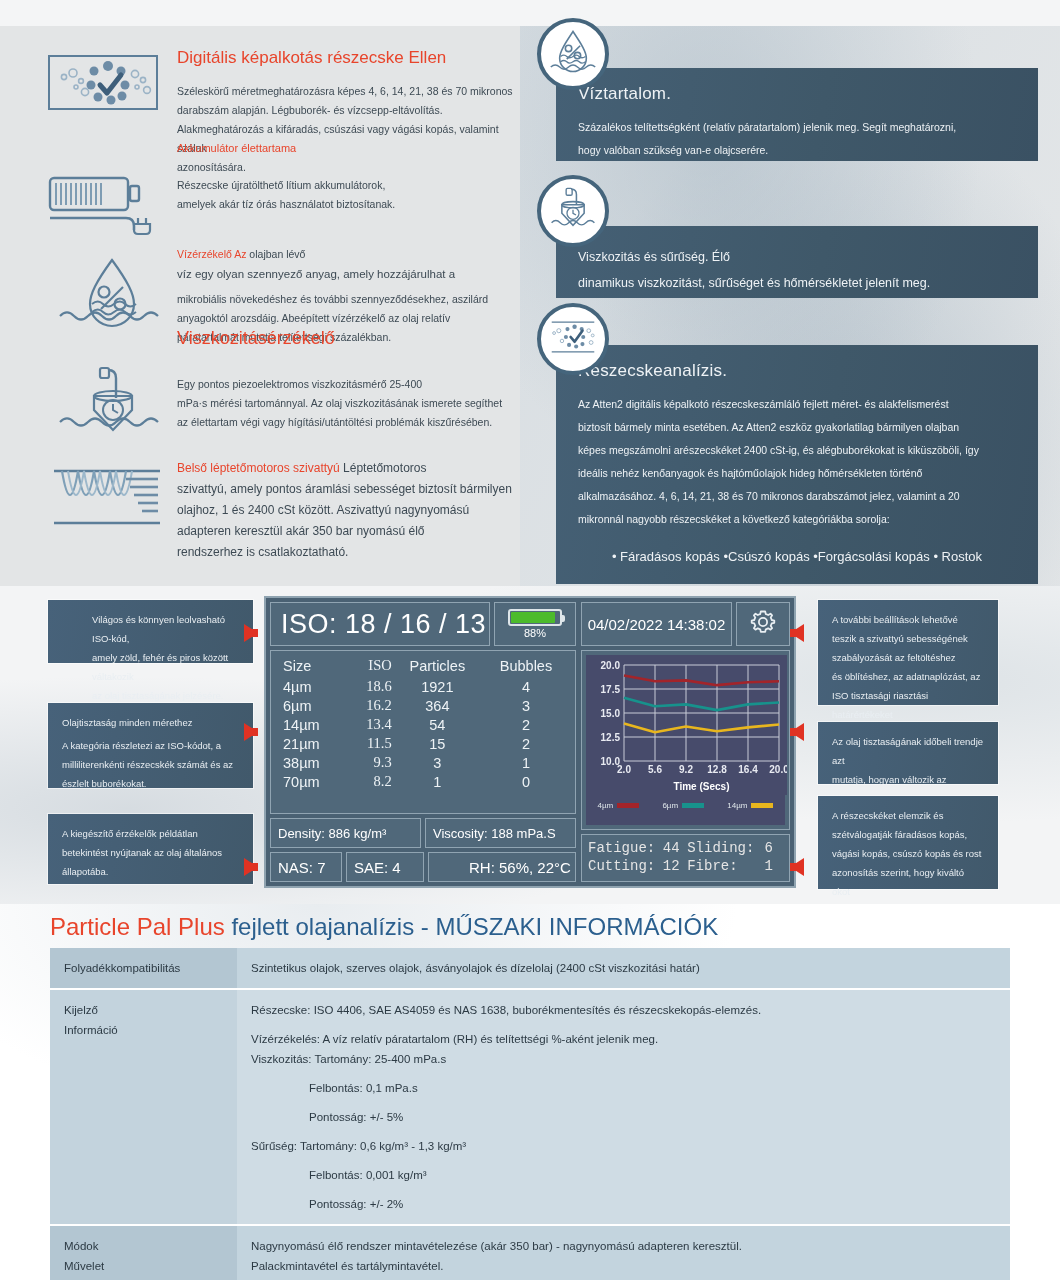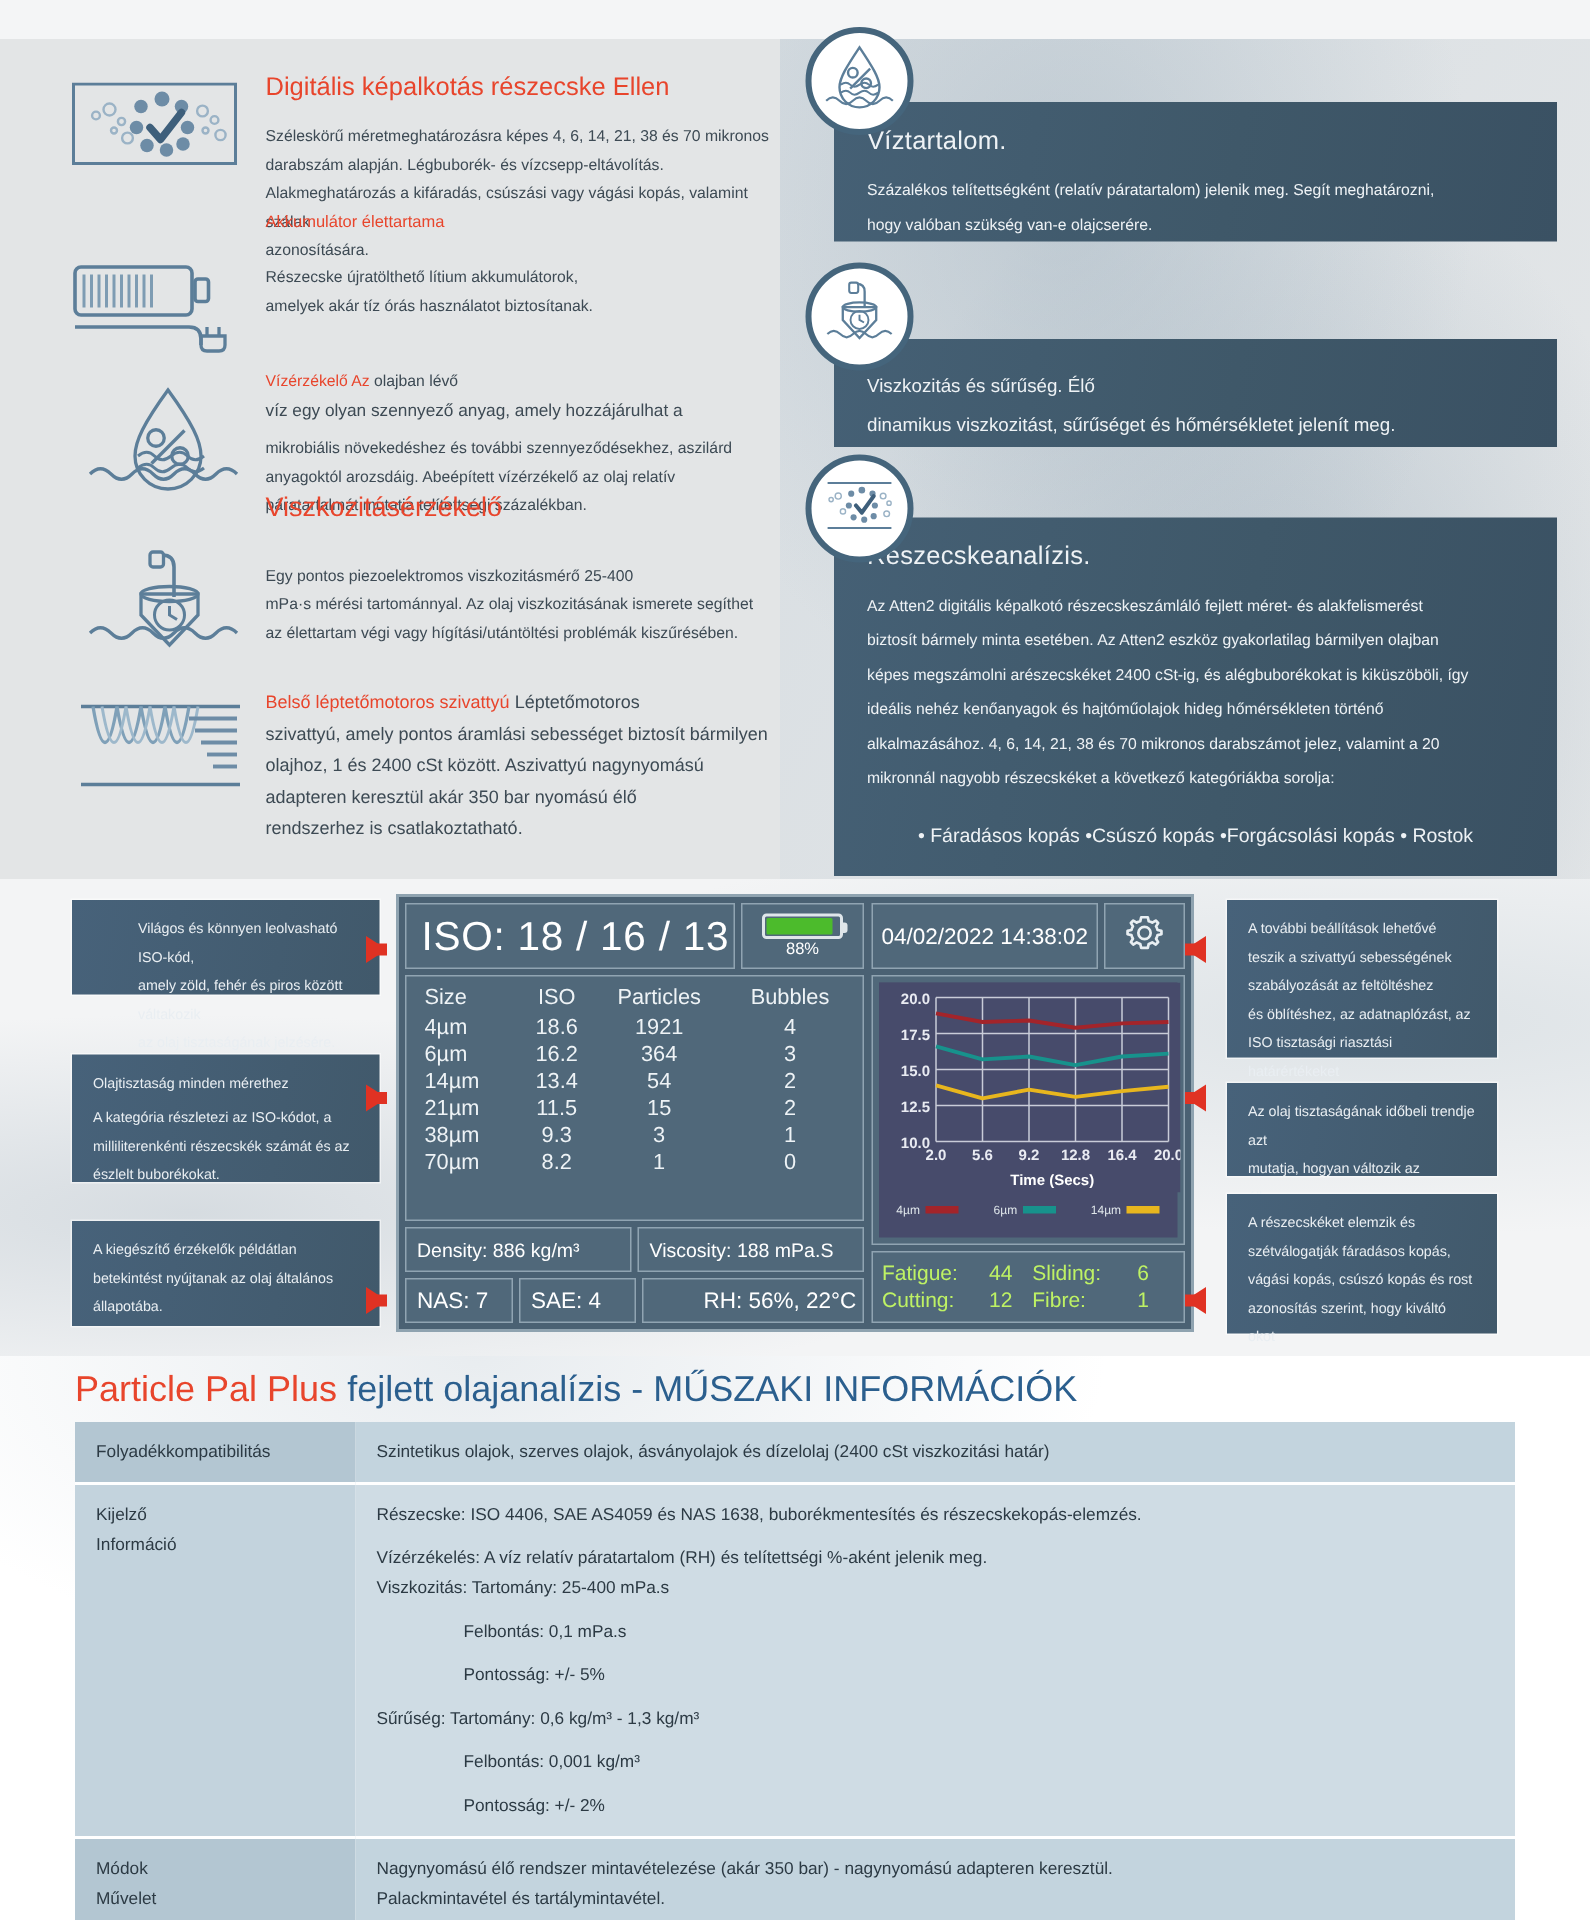--- a/index.html
+++ b/index.html
@@ -105,36 +105,36 @@
   .batt { width:82px; flex-direction:column; justify-content:center; align-items:center; padding:3px 0;}
   .batt-shell { width:54px; height:17px; border:2px solid #dfe6ea; border-radius:3px; position:relative; }
   .batt-shell:after{ content:""; position:absolute; right:-5px; top:4px; width:3px;height:7px;background:#dfe6ea;border-radius:0 2px 2px 0;}
   .batt-fill { position:absolute; left:1px; top:1px; bottom:1px; width:88%; background:#4cbb2c; border-radius:1px;}
   .batt-pct { font-size:11px; margin-top:1px;}
   .tbl { flex:1; display:block; padding:5px 6px 4px 6px;}
   table.grid { width:100%; border-collapse:collapse; font-size:14.5px; color:#eef3f6;}
   table.grid th { font-weight:400; padding:1px 0 3px 0; }
   table.grid td { padding:1px 0; text-align:center;}
   table.grid td.sz, table.grid th.sz { text-align:left; padding-left:6px;}
-  table.grid td.iso, table.grid th.iso { text-align:center; padding-left:2px;}
+  table.grid td.iso, table.grid th.iso { text-align:right; padding-left:2px;font-family:Liberation Serif, serif;}
   .dens-row { height:30px; display:flex; gap:4px;}
   .dens-row .cell { flex:1; font-size:13px; padding-left:7px;}
   .nas-row { height:30px; display:flex; gap:4px;}
   .nas-row .cell { font-size:15px; padding-left:7px; }
   .nas-row .c1 { width:72px;} .nas-row .c2{width:78px;} .nas-row .c3{flex:1;padding-left:40px;}
 
   .dt-row { height:44px; display:flex; gap:4px; }
   .dt-main { flex:1; font-size:15px; justify-content:center;}
   .gear { width:54px; justify-content:center;}
   .chartcell { flex:1; padding:4px; }
   .chart-inner { width:100%; height:100%; background:#474b6b; position:relative; }
   .legend { height:13px; display:flex; align-items:center; justify-content:space-around; font-size:8px; color:#dfe6ea;}
   .legend span.sw { display:inline-block; width:22px; height:5px; margin-left:4px; vertical-align:middle;}
   .fat { height:48px; padding:4px 6px; display:block;}
-  .fat table { width:100%; font-size:14px; color:#bef264; border-collapse:collapse;}
+  .fat table { width:100%; font-size:14px; color:#e5e5e5; border-collapse:collapse;font-family:Liberation Mono, monospace;}
   .fat td { padding:1px 0;}
   .fat td.n { text-align:center; width:42px;}
 
   
   .bottom { position:absolute; left:0; top:904px; width:1060px; height:376px; background:#fff; }
   .botwash{
     position:absolute; left:0; top:0; width:1060px; height:376px;
     background:radial-gradient(ellipse at 30% 0%, rgba(205,214,221,.45) 0%, rgba(205,214,221,0) 40%);
     pointer-events:none;
   }

